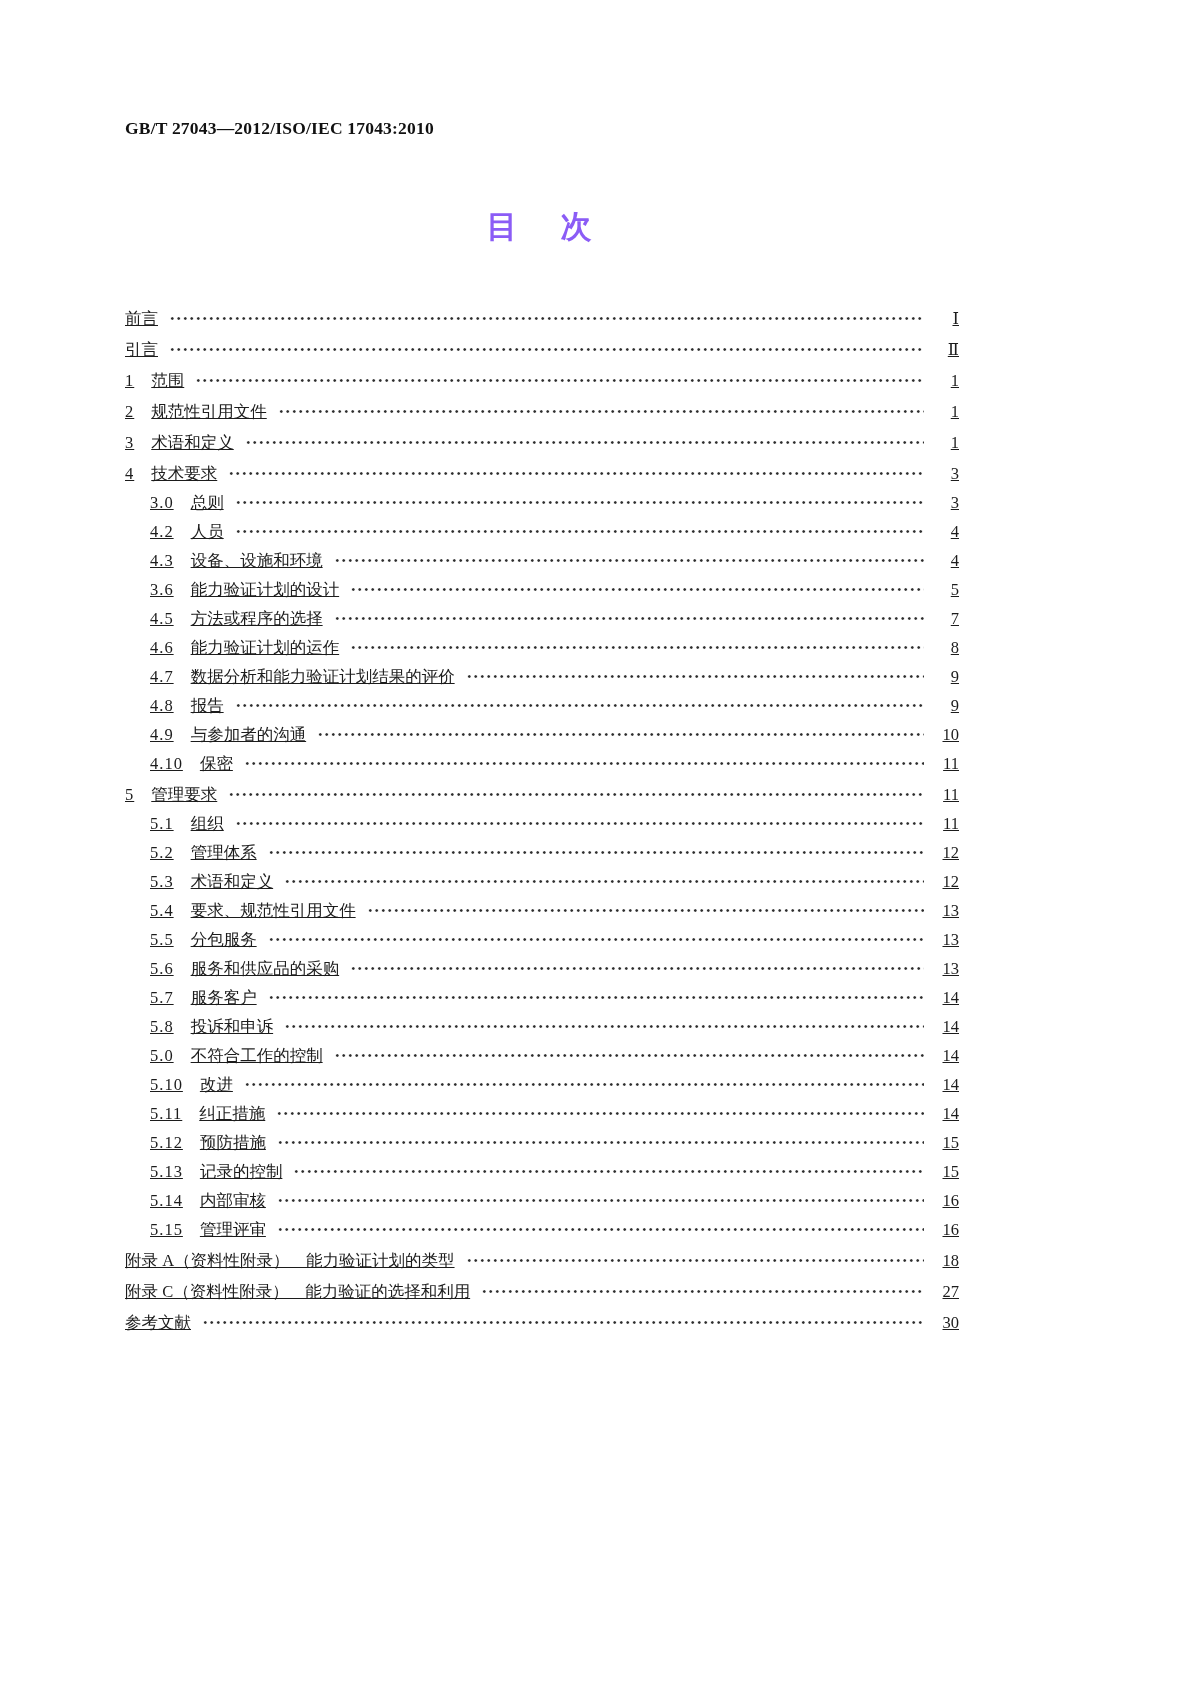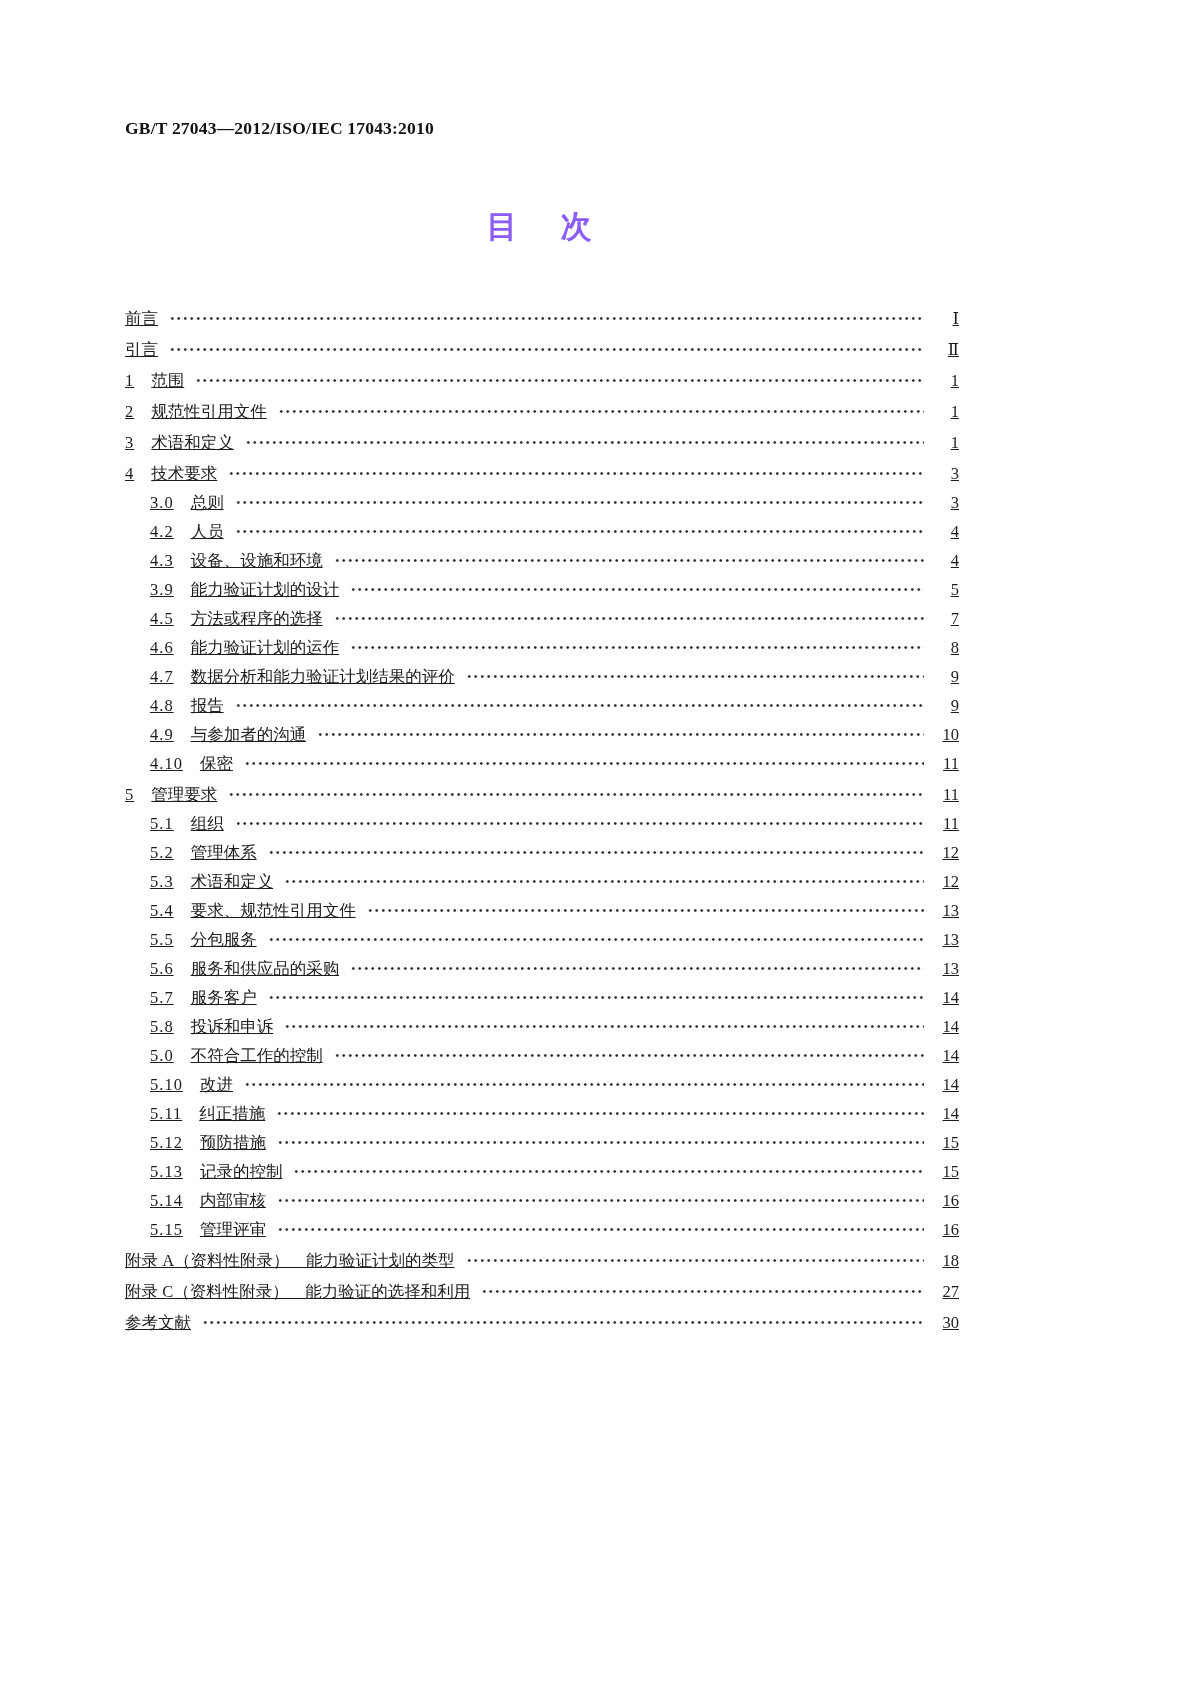--- a/index.html
+++ b/index.html
@@ -127,21 +127,21 @@
       <span class="dot-leader"></span>
       <span class="toc-page">4</span>
     </div>
       <div class="toc-row level-1">
       <span class="toc-num">4.3</span>
       <span class="toc-label">设备、设施和环境</span>
       <span class="dot-leader"></span>
       <span class="toc-page">4</span>
     </div>
       <div class="toc-row level-1">
-      <span class="toc-num">3.9</span>
+      <span class="toc-num">3.6</span>
       <span class="toc-label">能力验证计划的设计</span>
       <span class="dot-leader"></span>
       <span class="toc-page">5</span>
     </div>
       <div class="toc-row level-1">
       <span class="toc-num">4.5</span>
       <span class="toc-label">方法或程序的选择</span>
       <span class="dot-leader"></span>
       <span class="toc-page">7</span>
     </div>

